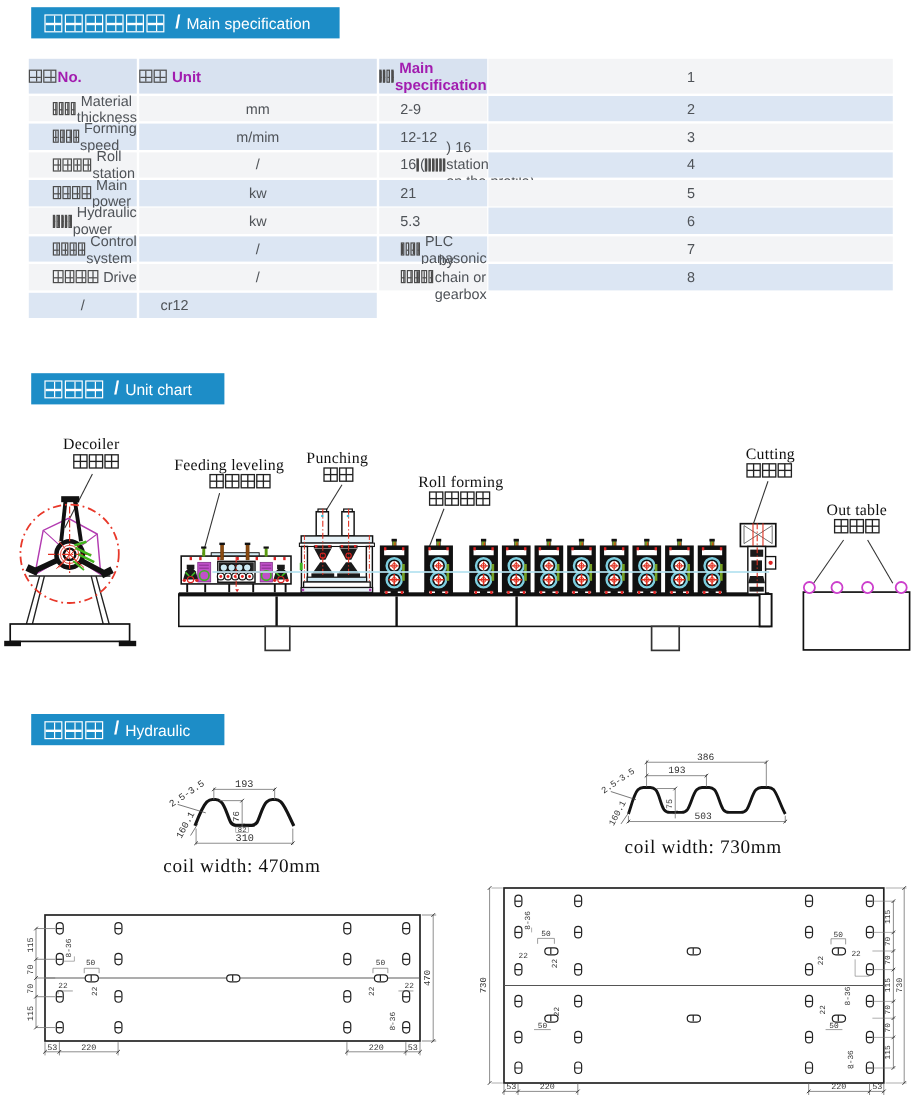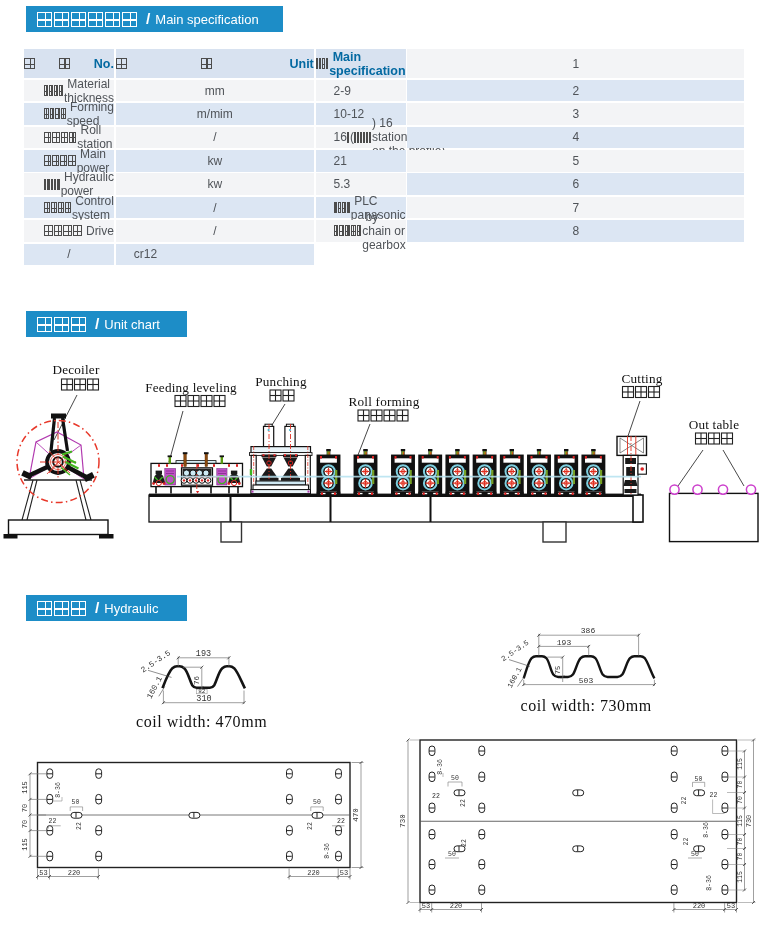--- a/index.html
+++ b/index.html
@@ -18,23 +18,23 @@
 .cd i.v{left:50%;top:0;width:1.1px;height:100%;background:#4c4c4c;}
 .cd i.h{top:50%;left:0;height:1.1px;width:100%;background:#4c4c4c;}
 
 .cw{width:15px;height:15px;border:1.9px solid #fff;margin-right:2px;vertical-align:-2.5px;}
 .cw i.v{left:50%;top:0;width:1.6px;height:100%;background:#fff;}
 .cw i.h{top:50%;left:0;height:1.6px;width:100%;background:#fff;}
 
 #spec{position:absolute;left:24px;top:49px;width:721px;display:grid;
   grid-template-columns:90px 198px 90px 337px;grid-template-rows:29px repeat(8,21.6px);gap:1.8px;
   font-size:12px;color:#4f5358;}
-#spec .hd{background:#d8e2f0;height:29px;display:flex;align-items:center;justify-content:space-between;color:#0369a1;font-weight:bold;font-size:12.5px;}
+#spec .hd{background:#d8e2f0;height:29px;display:flex;align-items:center;justify-content:flex-start;color:#a21caf;font-weight:bold;font-size:12.5px;}
 #spec div{display:flex;align-items:center;justify-content:center;}
-#spec .l{justify-content:flex-start;padding-left:20px;}
+#spec .l{justify-content:center;padding-left:20px;}
 #spec .l4{justify-content:flex-start;padding-left:18px;}
 #spec .r0{background:#f3f4f6;}
 #spec .r1{background:#dce6f3;}
 </style>
 </head>
 <body>
 <div id="page">
 
   <div class="banner" style="top:6px;width:257px;">
     <span class="bz">
@@ -121,21 +121,21 @@
           <i class="v"></i>
           <i class="h"></i>
         </span><span class="c cd">
           <i class="v"></i>
           <i class="h"></i>
         </span><span class="c cd">
           <i class="v"></i>
           <i class="h"></i>
         </span>&nbsp;Forming speed</div>
     <div class="r1">m/mim</div>
-    <div class="r1 l4">10-12</div>
+    <div class="r1 l4">12-12</div>
 
     <div class="r0">3</div>
     <div class="r0 l"><span class="c cd">
           <i class="v"></i>
           <i class="h"></i>
         </span><span class="c cd">
           <i class="v"></i>
           <i class="h"></i>
         </span><span class="c cd">
           <i class="v"></i>

